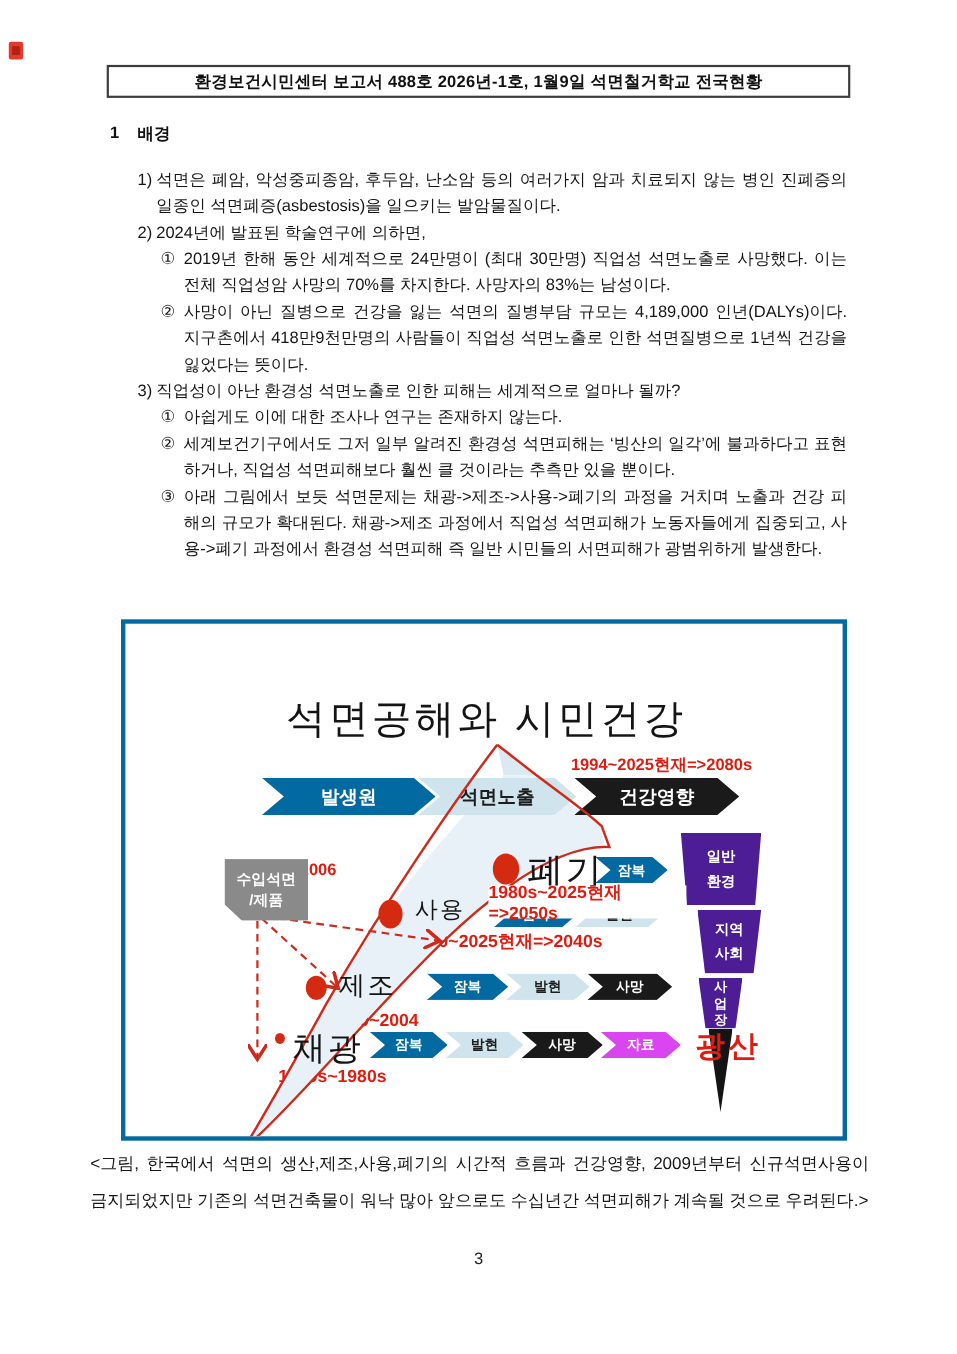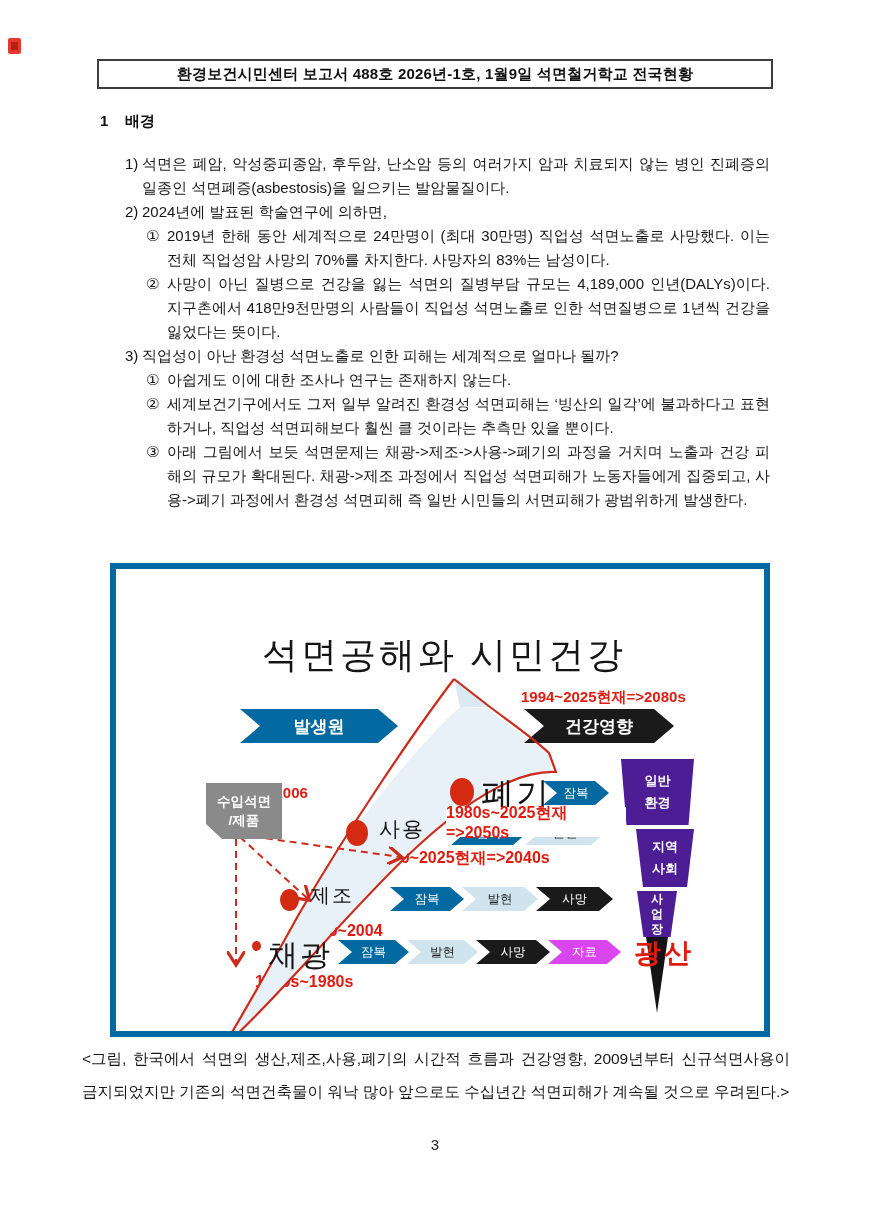--- a/index.html
+++ b/index.html
@@ -26,41 +26,41 @@
   
   .body-list{left:125px;top:152px;width:645px;font-size:15px;line-height:24px;color:#161616;}
   .li-row{display:flex;}
   .li-no{width:17px;flex:none;}
   .li-text{flex:1;text-align:justify;}
   .li-sub{margin-left:21px;}
   .li-sub .li-no{width:16px;letter-spacing:0;}
   .li-sub .li-text{padding-left:5px;}
 
   
-  .figure{left:110px;top:563px;width:660px;height:474px;border:6px solid #0369a1;
+  .figure{left:110px;top:563px;width:660px;height:474px;border:4px solid #0369a1;
     box-sizing:border-box;background:#fff;overflow:hidden;}
   .fig-inner{position:absolute;left:0;top:0;width:656px;height:470px;}
   .fig-title{left:0;top:62px;width:656px;text-align:center;font-size:36px;font-weight:400;
     letter-spacing:3px;color:#141414;}
   .fig-subtitle{left:0;top:100px;width:656px;text-align:center;font-size:13.5px;
     letter-spacing:1px;color:#2b2b2b;}
   .red{color:#e01c10;font-weight:700;}
   .annot-top{left:405px;top:119px;font-size:15px;}
   .annot-import{left:108px;top:215px;font-size:15px;}
   .annot-use{left:258px;top:279px;font-size:16px;}
   .annot-manu{left:186px;top:353px;font-size:16px;}
   .annot-mining{left:139px;top:404px;font-size:16px;}
   .mine-label{left:518px;top:366px;font-size:27px;font-weight:700;letter-spacing:3px;z-index:6;}
 
   
   .chev{position:absolute;display:flex;align-items:center;justify-content:center;
     clip-path:polygon(0 0,calc(100% - 14px) 0,100% 50%,calc(100% - 14px) 100%,0 100%,14px 50%);}
   .chev-big{height:34px;top:140px;font-size:17px;font-weight:700;z-index:2;
     clip-path:polygon(0 0,calc(100% - 20px) 0,100% 50%,calc(100% - 20px) 100%,0 100%,20px 50%);}
-  .chev-sm{height:24px;font-size:12.5px;font-weight:400;z-index:4;}
+  .chev-sm{height:24px;font-size:12.5px;font-weight:700;z-index:4;}
   .c-gray{background:#0369a1;color:#fff;}
   .c-blue{background:#cfe4ec;color:#1d1d1d;}
   .c-black{background:#1a1a1a;color:#fff;}
   .c-navy{background:#d946ef;color:#fff;text-align:center;}
 
   
   .import-box{left:90px;top:214px;width:76px;height:56px;background:#8a8a8a;color:#fff;
     font-size:13.5px;font-weight:600;line-height:19px;text-align:center;z-index:4;
     display:flex;flex-direction:column;justify-content:center;
     clip-path:polygon(0 0,100% 0,100% 100%,16px 100%,0 calc(100% - 15px));}
@@ -151,20 +151,21 @@
 
     <svg class="layer svg-back" width="656" height="470" viewBox="0 0 656 470">
       <path d="M 344 138 C 295 183, 235 258, 185 343 C 158 390, 130 440, 114 468 L 121 468 C 160 428, 230 343, 290 286 C 345 234, 398 203, 436 203 L 432 184 C 410 168, 388 153, 372 139 Z" fill="#e8f1f7"></path>
       <path d="M 338 110 L 344 138 L 374 138 Z" fill="#dbe9f2"></path>
     </svg>
 
     <div class="abs fig-title">석면공해와 시민건강</div>
     <div class="abs red annot-top">1994~2025현재=&gt;2080s</div>
 
     <div class="chev chev-big c-gray" style="left:124px;width:158px;">발생원</div>
+    <div class="chev chev-big c-blue" style="left:266px;width:144px;">석면노출</div>
     <div class="chev chev-big c-black" style="left:408px;width:150px;">건강영향</div>
 
     <div class="abs red annot-import">1970s~2006</div>
     <div class="abs import-box">
       <span>수입석면</span>
       <span>/제품</span>
     </div>
 
     <div class="abs dot" style="left:334px;top:209px;width:24px;height:28px;"></div>
     <div class="abs row-label" style="left:365px;top:203px;font-size:33px;">폐기</div>
@@ -173,21 +174,21 @@
       <span class="red">1980s~2025현재=&gt;2050s</span>
     </div>
 
     <div class="abs dot" style="left:230px;top:251px;width:22px;height:26px;"></div>
     <div class="abs row-label" style="left:263px;top:246px;font-size:21px;">사용</div>
     <div class="chev chev-sm c-gray" style="left:335px;top:252px;width:76px;">잠복</div>
     <div class="chev chev-sm c-blue" style="left:409px;top:252px;width:80px;">발현</div>
     <div class="abs red annot-use">1970~2025현재=&gt;2040s</div>
 
     <div class="abs dot" style="left:164px;top:320px;width:19px;height:22px;"></div>
-    <div class="abs row-label" style="left:194px;top:313px;font-size:20px;">제조</div>
+    <div class="abs row-label" style="left:194px;top:313px;font-size:24px;">제조</div>
     <div class="chev chev-sm c-gray" style="left:274px;top:318px;width:74px;">잠복</div>
     <div class="chev chev-sm c-blue" style="left:346px;top:318px;width:76px;">발현</div>
     <div class="chev chev-sm c-black" style="left:420px;top:318px;width:77px;">사망</div>
     <div class="abs red annot-manu">1970~2004</div>
 
     <div class="abs dot" style="left:136px;top:372px;width:9px;height:10px;"></div>
     <div class="abs row-label" style="left:152px;top:366px;font-size:30px;">채광</div>
     <div class="chev chev-sm c-gray" style="left:222px;top:371px;width:71px;">잠복</div>
     <div class="chev chev-sm c-blue" style="left:291px;top:371px;width:71px;">발현</div>
     <div class="chev chev-sm c-black" style="left:360px;top:371px;width:74px;">사망</div>

